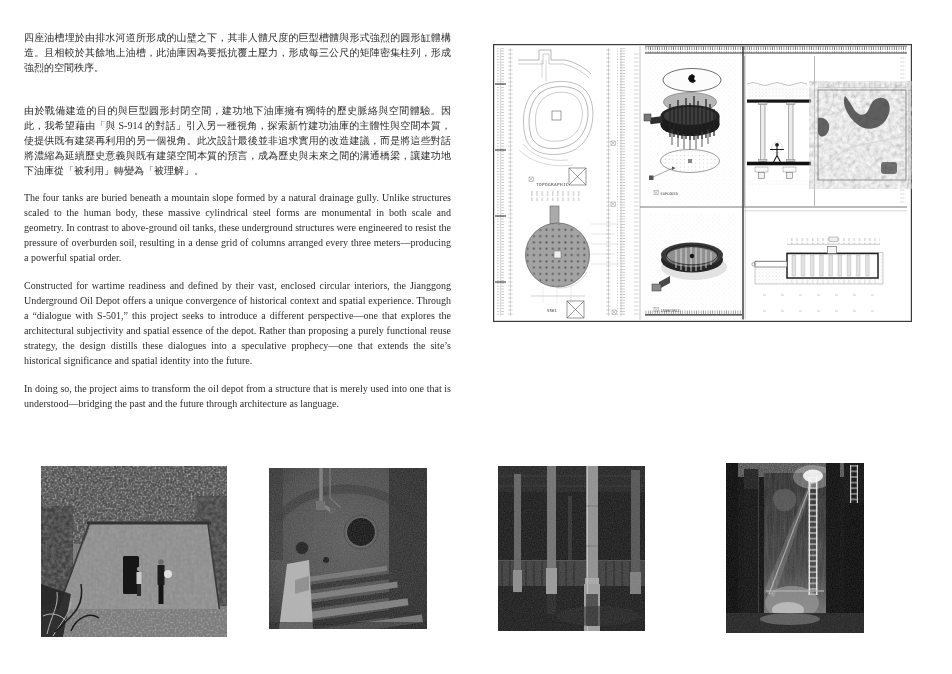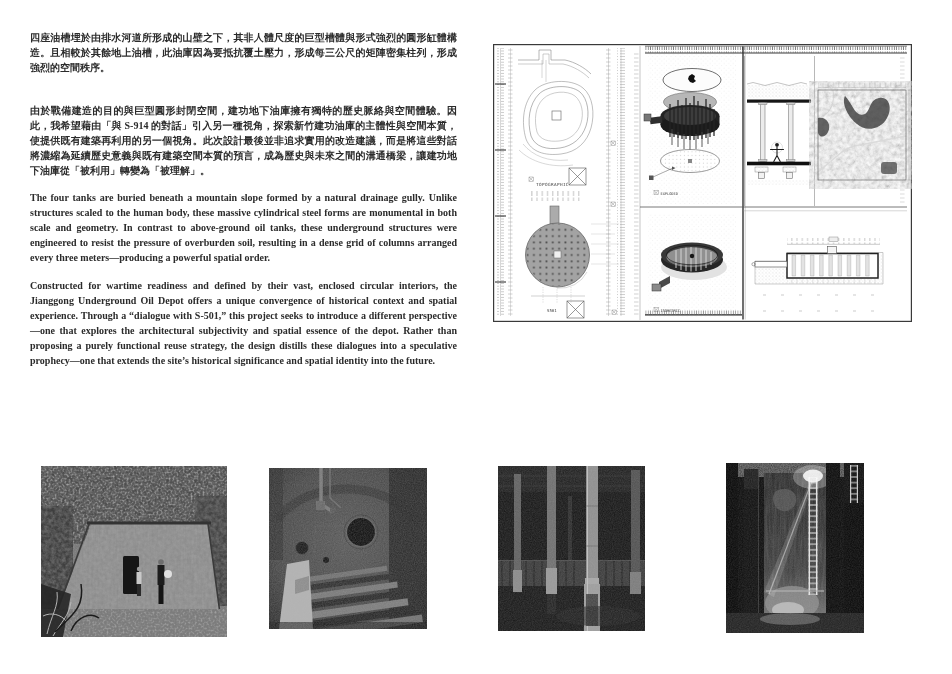--- a/index.html
+++ b/index.html
@@ -1,18 +1,18 @@
 <!DOCTYPE html>
 <html><head>
 <meta charset="utf-8">
 <style>
   html,body{margin:0;padding:0}
   body{width:952px;height:674px;background:#fff;position:relative;overflow:hidden;
        font-family:"Liberation Serif","DejaVu Serif",serif;color:#262626;}
-  #textcol{position:absolute;left:30px;top:30px;width:427px;font-weight:bold;}
+  #textcol{position:absolute;left:24px;top:30px;width:427px;}
   #textcol p{margin:0;font-size:10px;line-height:15px;text-align:justify;color:#2b2b2b;}
   p.zh1{margin-bottom:28px !important;}
   p.zh2{margin-bottom:12px !important;}
   p.en{margin-bottom:13px !important;}
   #panel{position:absolute;left:493px;top:44px;width:419px;height:278px;margin:0;}
   #panel svg{display:block;width:100%;height:100%;}
   figure.photo{position:absolute;margin:0;overflow:hidden;background:#222;}
   figure.photo svg{display:block;width:100%;height:100%;}
   #ph1{left:41px;top:466px;width:186px;height:171px;}
   #ph2{left:269px;top:468px;width:158px;height:161px;}
@@ -62,20 +62,21 @@
   </defs>
 </svg>
 
 <div id="page">
 
   <section id="textcol">
     <p class="zh1">四座油槽埋於由排水河道所形成的山壁之下，其非人體尺度的巨型槽體與形式強烈的圓形缸體構造。且相較於其餘地上油槽，此油庫因為要抵抗覆土壓力，形成每三公尺的矩陣密集柱列，形成強烈的空間秩序。</p>
     <p class="zh2">由於戰備建造的目的與巨型圓形封閉空間，建功地下油庫擁有獨特的歷史脈絡與空間體驗。因此，我希望藉由「與 S-914 的對話」引入另一種視角，探索新竹建功油庫的主體性與空間本質，使提供既有建築再利用的另一個視角。此次設計最後並非追求實用的改造建議，而是將這些對話將濃縮為延續歷史意義與既有建築空間本質的預言，成為歷史與未來之間的溝通橋梁，讓建功地下油庫從「被利用」轉變為「被理解」。</p>
     <p class="en">The four tanks are buried beneath a mountain slope formed by a natural drainage gully. Unlike structures scaled to the human body, these massive cylindrical steel forms are monumental in both scale and geometry. In contrast to above-ground oil tanks, these underground structures were engineered to resist the pressure of overburden soil, resulting in a dense grid of columns arranged every three meters—producing a powerful spatial order.</p>
     <p class="en">Constructed for wartime readiness and defined by their vast, enclosed circular interiors, the Jianggong Underground Oil Depot offers a unique convergence of historical context and spatial experience. Through a “dialogue with S-501,” this project seeks to introduce a different perspective—one that explores the architectural subjectivity and spatial essence of the depot. Rather than proposing a purely functional reuse strategy, the design distills these dialogues into a speculative prophecy—one that extends the site’s historical significance and spatial identity into the future.</p>
+    <p class="en">In doing so, the project aims to transform the oil depot from a structure that is merely used into one that is understood—bridging the past and the future through architecture as language.</p>
   </section>
 
   <figure id="panel">
     <svg viewBox="0 0 419 278">
       <defs>
         <pattern id="pruler" patternUnits="userSpaceOnUse" width="7" height="2.8">
             <line x1="1" y1="1.4" x2="6" y2="1.4" stroke="#8a8a8a" stroke-width="0.45"></line>
           </pattern>
         <pattern id="pruler2" patternUnits="userSpaceOnUse" width="7" height="4">
             <line x1="1" y1="2" x2="5.5" y2="2" stroke="#999" stroke-width="0.45"></line>

